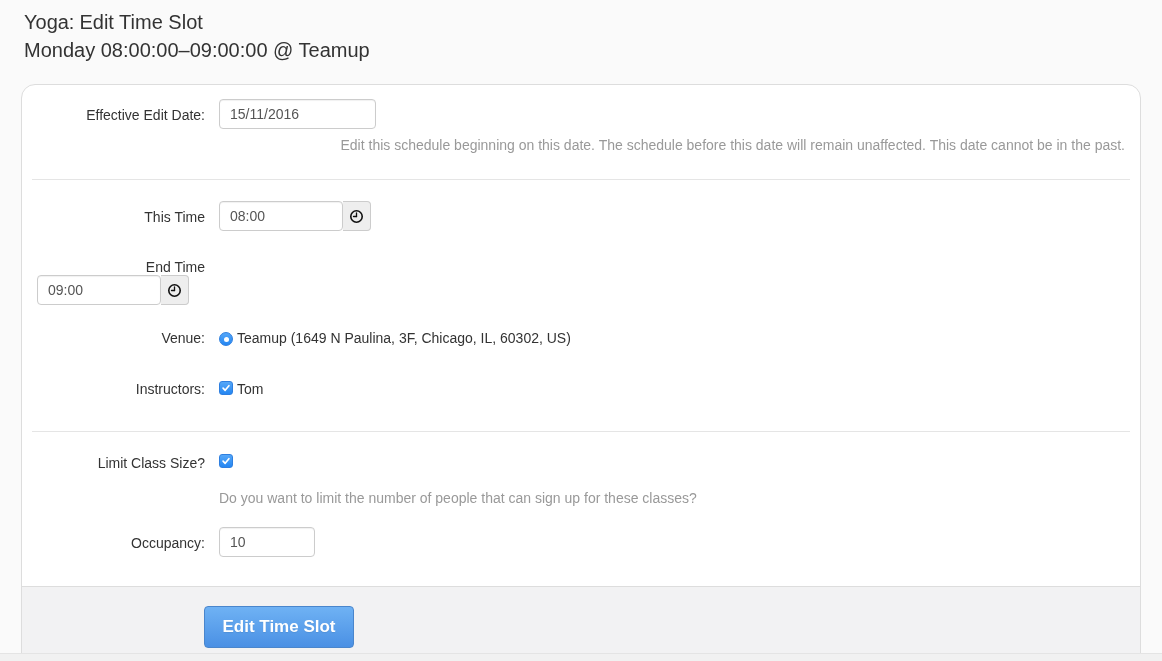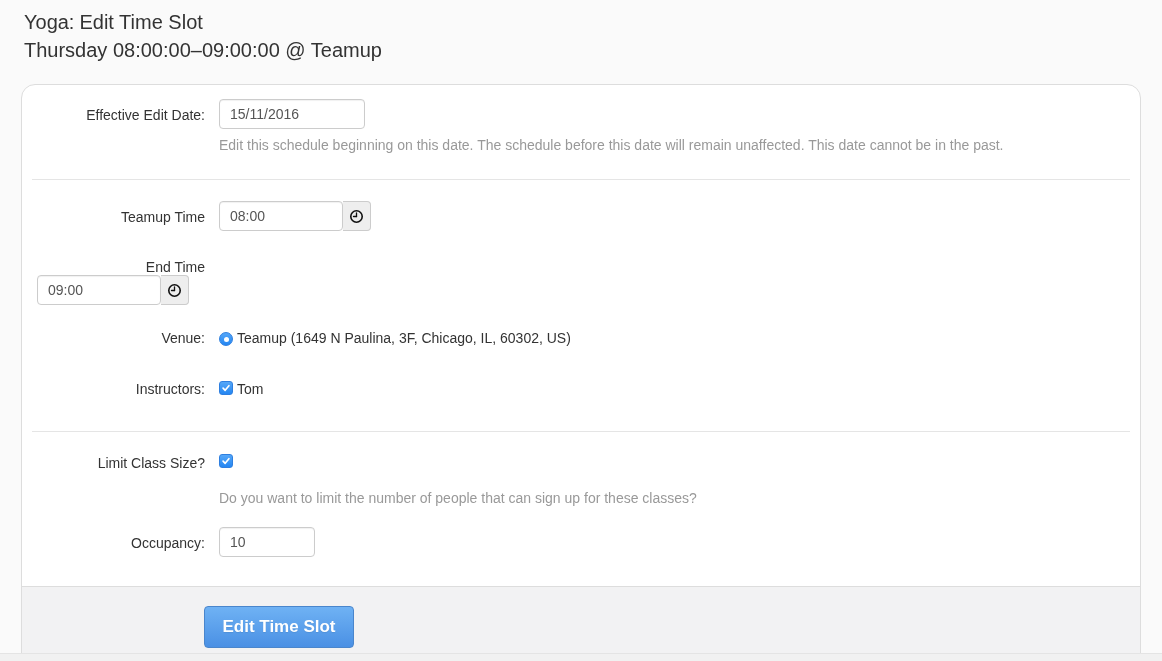--- a/index.html
+++ b/index.html
@@ -47,42 +47,42 @@
     border: 1px solid #ccc;
     border-radius: 4px;
     padding: 5px 10px;
     font-size: 14px;
     color: #555;
     font-family: "Liberation Sans", "DejaVu Sans", sans-serif;
     box-shadow: inset 0 1px 1px rgba(0,0,0,0.06);
     outline: none;
     background: #fff;
   }
-  .w-date { width: 146px; }
+  .w-date { width: 157px; }
   .w-time { width: 124px; border-radius: 4px 0 0 4px; }
   .w-occ  { width: 96px; }
 
   .input-group { display: flex; }
   .input-addon {
     width: 28px; height: 30px;
     background: #eee;
     border: 1px solid #ccc;
     border-left: none;
     border-radius: 0 4px 4px 0;
     display: flex; align-items: center; justify-content: center;
     cursor: pointer;
   }
 
   .help-text {
     margin-left: 182px;
     font-size: 14px;
     line-height: 20px;
     color: #999;
   }
-  .help1 { margin-top: 6px; margin-bottom: 24px; }
+  .help1 { margin-top: 6px; margin-bottom: 24px; text-align: right; }
   .help2 { margin-top: 17px; }
 
   .hr { border-top: 1px solid #e5e5e5; margin: 0 -5px; height: 0; }
 
   .row-date { }
   .row-start { margin-top: 21px; }
   .row-end { margin-top: 20px; flex-direction: column; }
   .row-venue { margin-top: 24px; }
   .row-instructors { margin-top: 34px; }
   .hr2 { margin-top: 34px; }
@@ -141,38 +141,38 @@
 
   .clock-svg { display: block; }
 </style>
 </head>
 <body>
 
 <div class="page-header">
   <div class="page-title">
     <span class="class-name">Yoga:</span><span class="action">Edit Time Slot</span>
   </div>
-  <div class="page-subtitle">Thursday 08:00:00–09:00:00 @ Teamup</div>
+  <div class="page-subtitle">Monday 08:00:00–09:00:00 @ Teamup</div>
 </div>
 
 <div class="panel">
   <div class="panel-body">
 
     <div class="form-row row-date">
       <div class="label-col with-input">Effective Edit Date:</div>
       <div class="field-col">
         <input class="text-input w-date" type="text" value="15/11/2016" style="">
       </div>
     </div>
     <div class="help-text help1">Edit this schedule beginning on this date. The schedule before this date will remain unaffected. This date cannot be in the past.</div>
 
     <div class="hr"></div>
 
     <div class="form-row row-start">
-      <div class="label-col with-input">Teamup Time</div>
+      <div class="label-col with-input">This Time</div>
       <div class="field-col">
         <div class="input-group">
           <input class="text-input w-time" type="text" value="08:00" style="">
           <div class="input-addon">
             <span>
               <svg class="clock-svg" width="15" height="15" viewBox="0 0 16 16">
                 <circle cx="8" cy="8" r="6.1" fill="none" stroke="#111" stroke-width="1.7"></circle>
                 <line x1="8" y1="8" x2="8" y2="4.2" stroke="#111" stroke-width="1.4" stroke-linecap="round"></line>
                 <line x1="8" y1="8" x2="4.8" y2="8" stroke="#111" stroke-width="1.4" stroke-linecap="round"></line>
               </svg>

